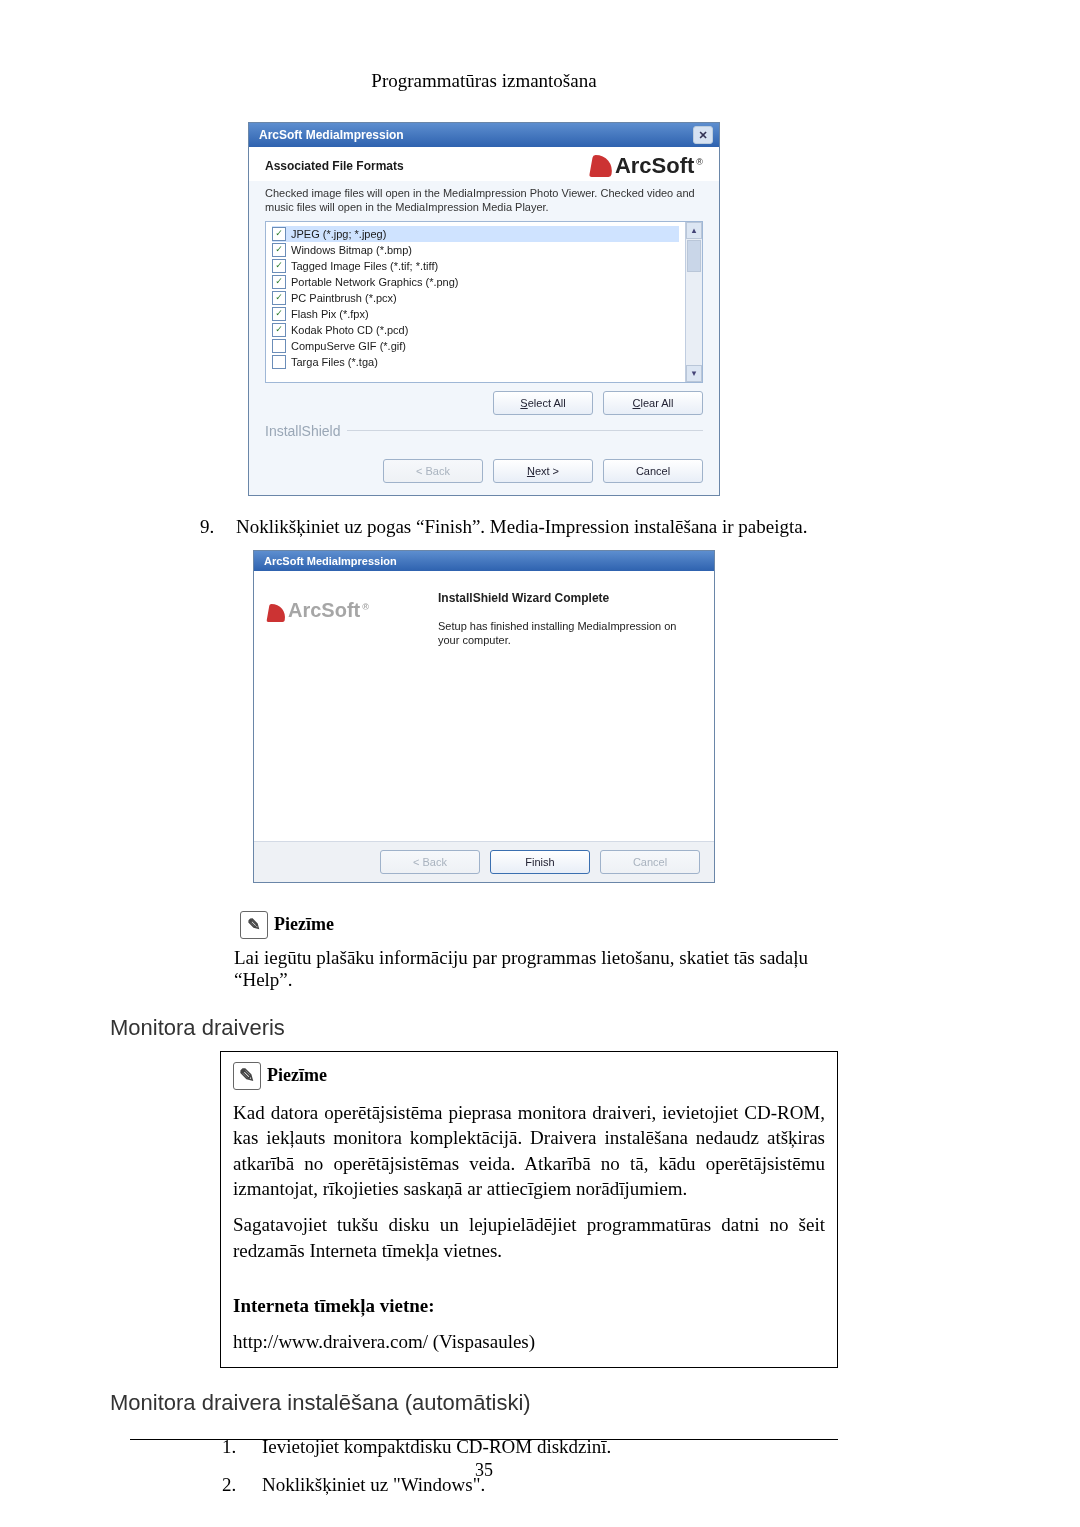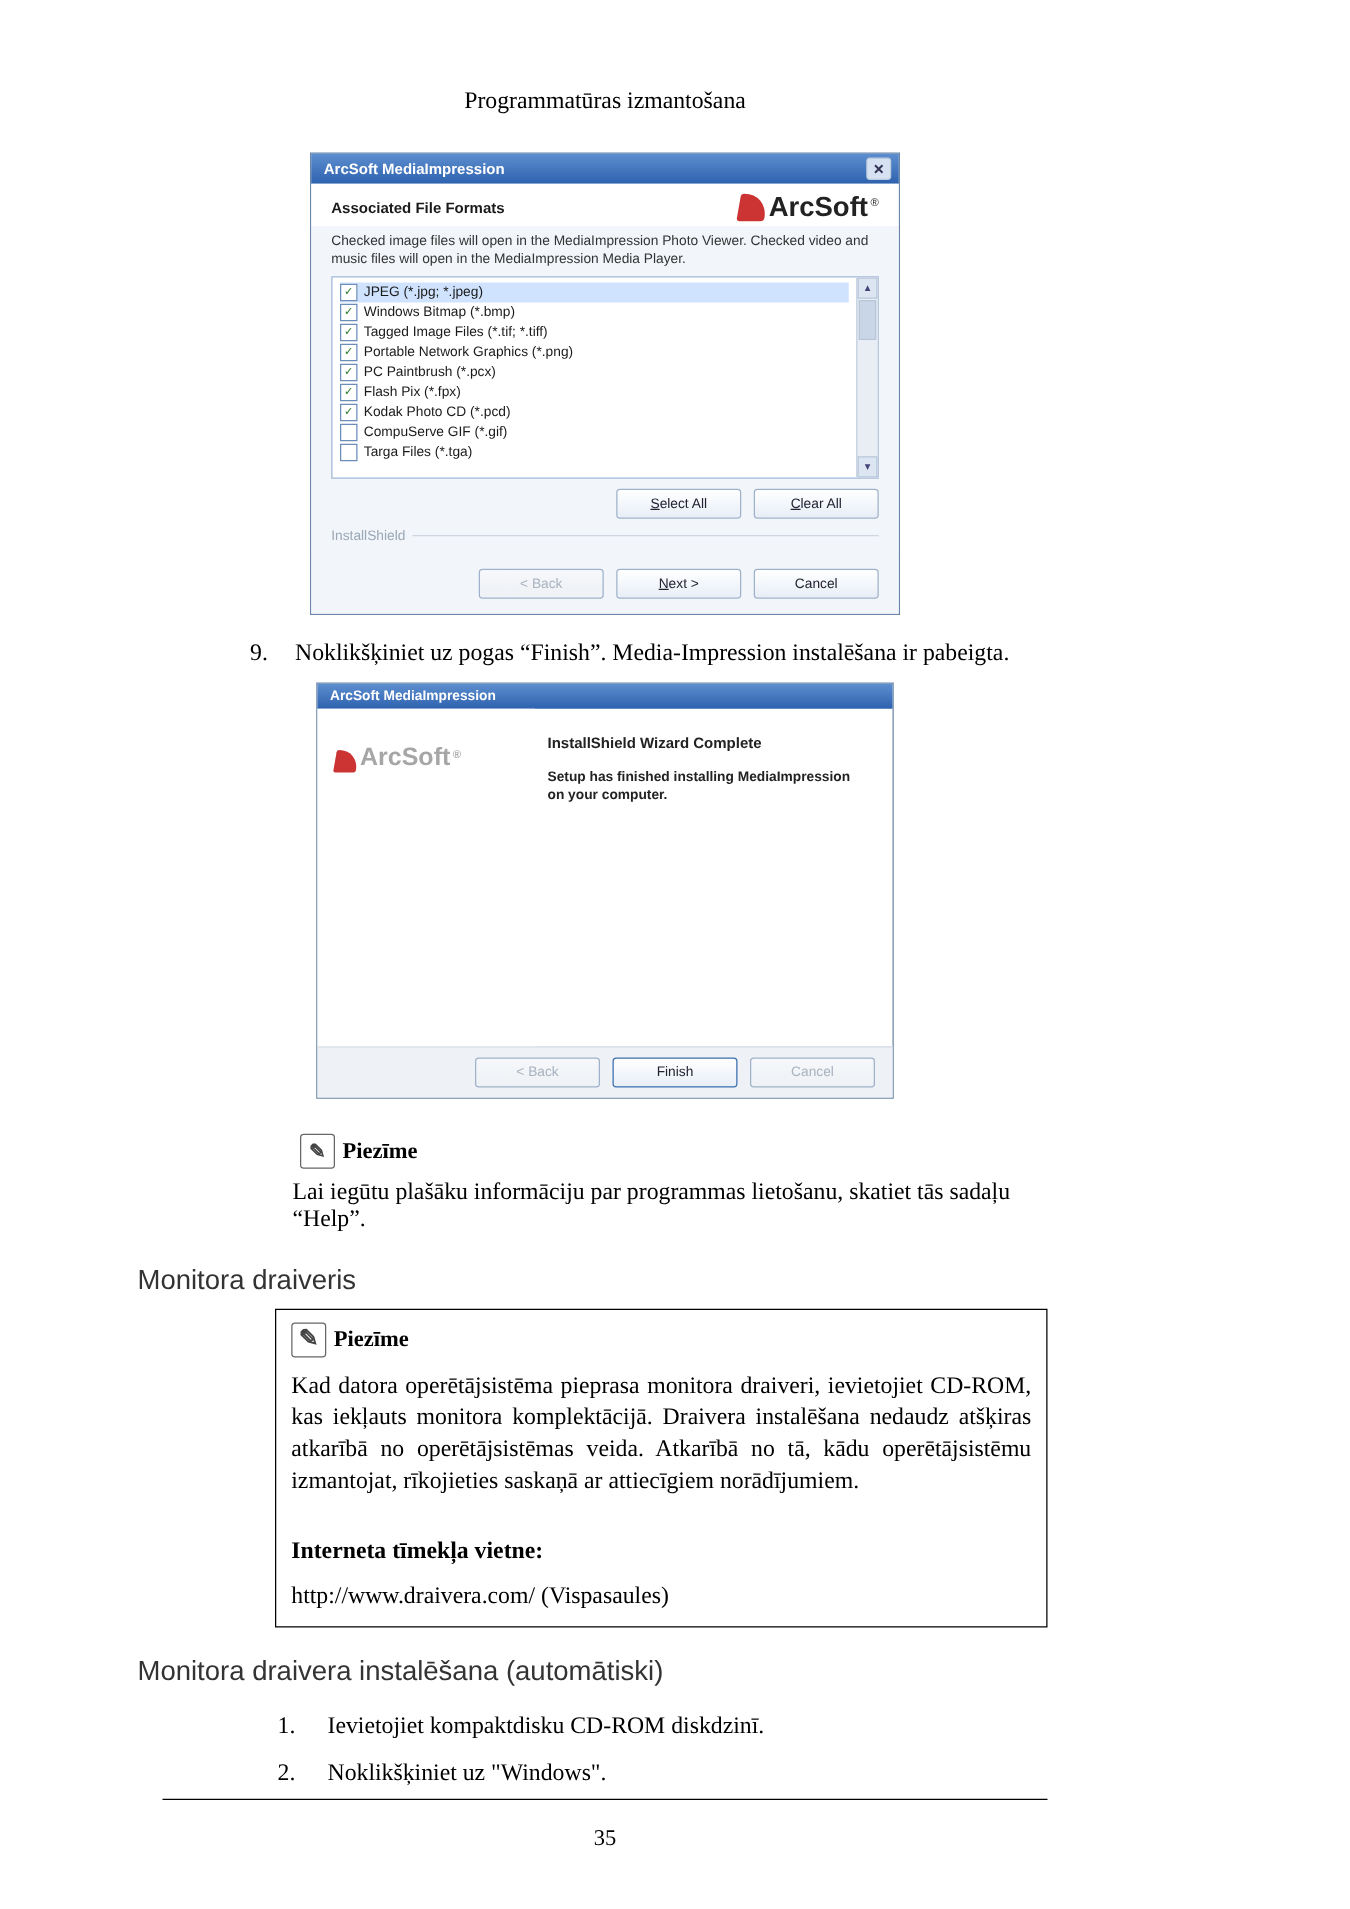--- a/index.html
+++ b/index.html
@@ -176,21 +176,21 @@
     color: #223;
   }
   .dlg-btn.disabled {
     color: #a9b3bf;
     background: linear-gradient(#f6f8fb,#eef1f5);
   }
   .dlg-shield-label {
     display: flex;
     align-items: center;
     gap: 6px;
-    font-size: 11px;
+    font-size: 14px;
     color: #9aa7b6;
     padding-top: 8px;
   }
   .shield-line {
     flex:1;
     height:1px;
     background:#cfd6e0;
   }
   .dlg-footer {
     display:flex;
@@ -249,21 +249,20 @@
     font-size:11px;
     color:#222;
   }
   .dlg2-right .h {
     font-weight:bold;
     font-size:12px;
     margin-bottom:14px;
   }
   .dlg2-right .t {
     line-height:1.35;
-    font-weight:bold;
   }
   .dlg2-footer {
     background:#eef1f5;
     border-top:1px solid #d3dae5;
     display:flex;
     justify-content:flex-end;
     gap:10px;
     padding:8px 14px;
   }
   
@@ -470,20 +469,21 @@
   <div class="note-text">Lai iegūtu plašāku informāciju par programmas lietošanu, skatiet tās sadaļu “Help”.</div>
 
   <div class="section-h">Monitora draiveris</div>
 
   <div class="note-box">
     <div class="note-row">
       <div class="note-icon">✎</div>
       <div class="note-word">Piezīme</div>
     </div>
     <div class="para">Kad datora operētājsistēma pieprasa monitora draiveri, ievietojiet CD-ROM, kas iekļauts monitora komplektācijā. Draivera instalēšana nedaudz atšķiras atkarībā no operētājsistēmas veida. Atkarībā no tā, kādu operētājsistēmu izmantojat, rīkojieties saskaņā ar attiecīgiem norādījumiem.</div>
+    <div>Sagatavojiet tukšu disku un lejupielādējiet programmatūras datni no šeit redzamās Interneta tīmekļa vietnes.</div>
     <div class="bold">Interneta tīmekļa vietne:</div>
     <div style="height:10px"></div>
     <div>http://www.draivera.com/ (Vispasaules)</div>
   </div>
 
   <div class="section-h" style="margin-top:22px">Monitora draivera instalēšana (automātiski)</div>
 
   <div class="num-list" id="install-steps">
       <div class="item">
         <span class="n">1.</span>

